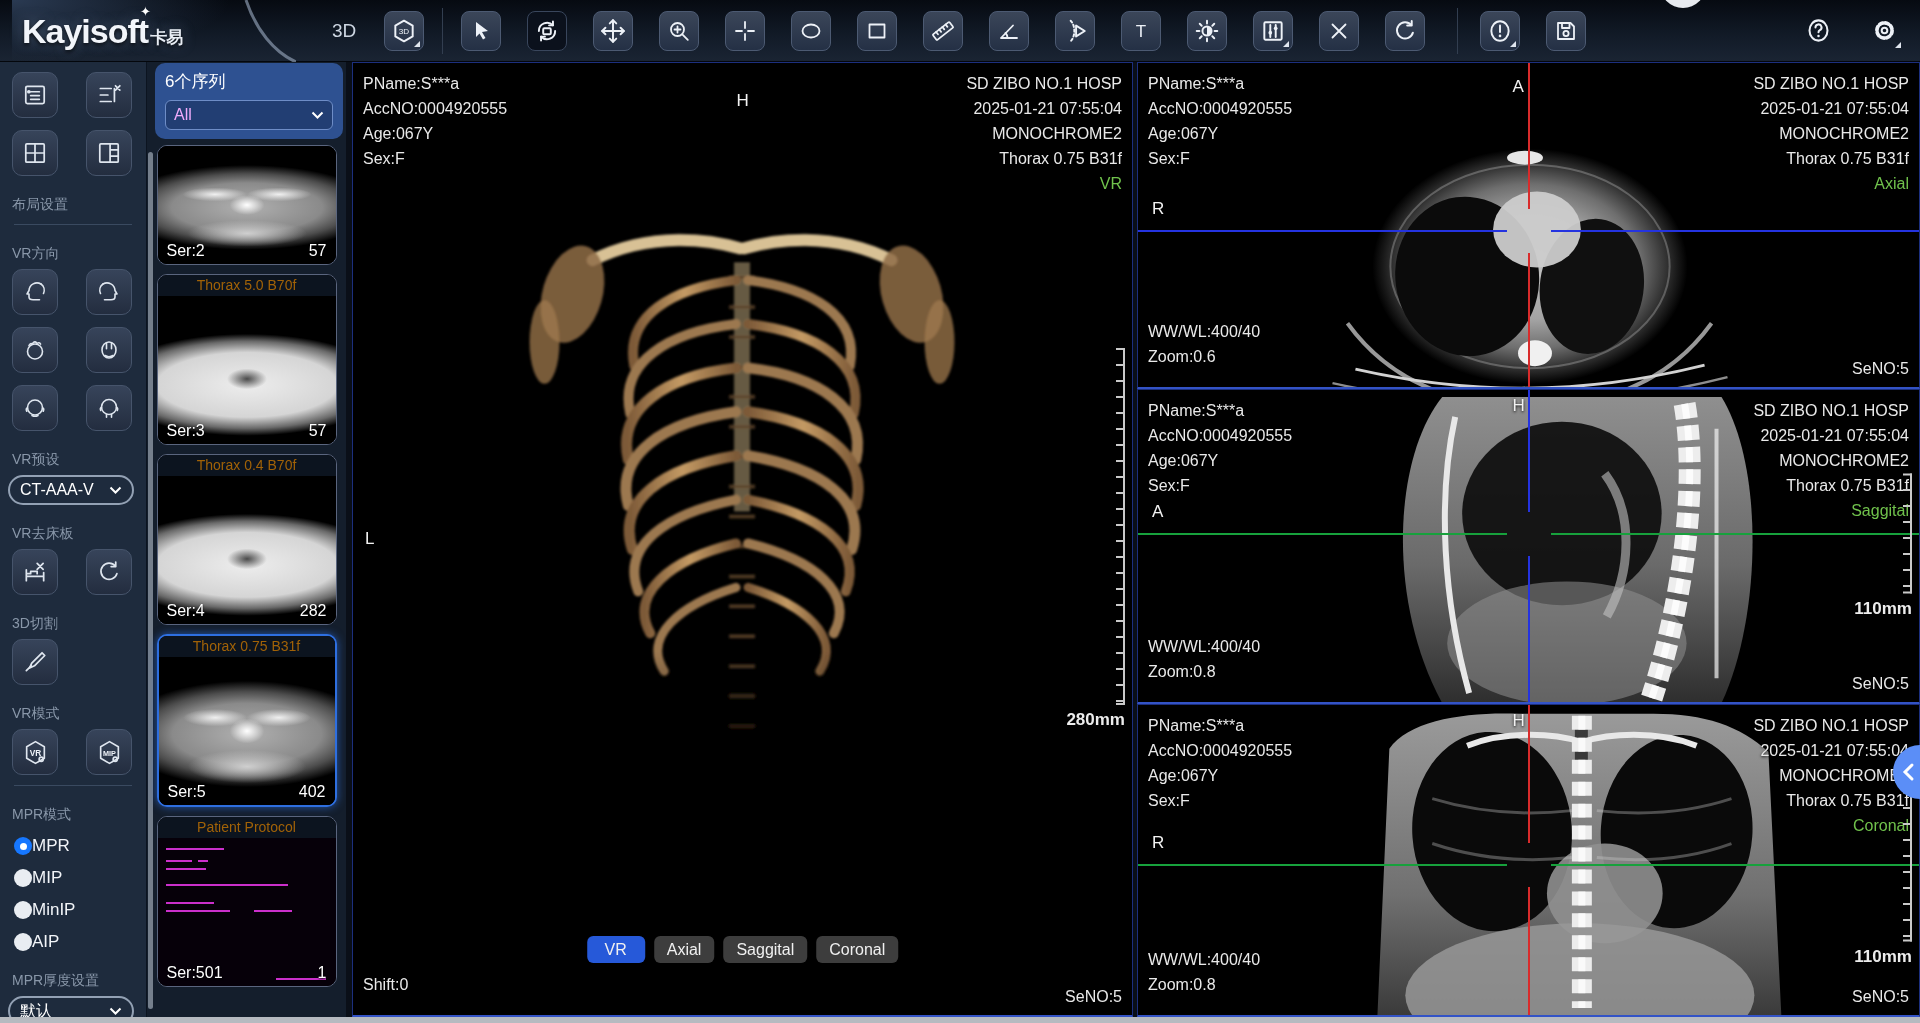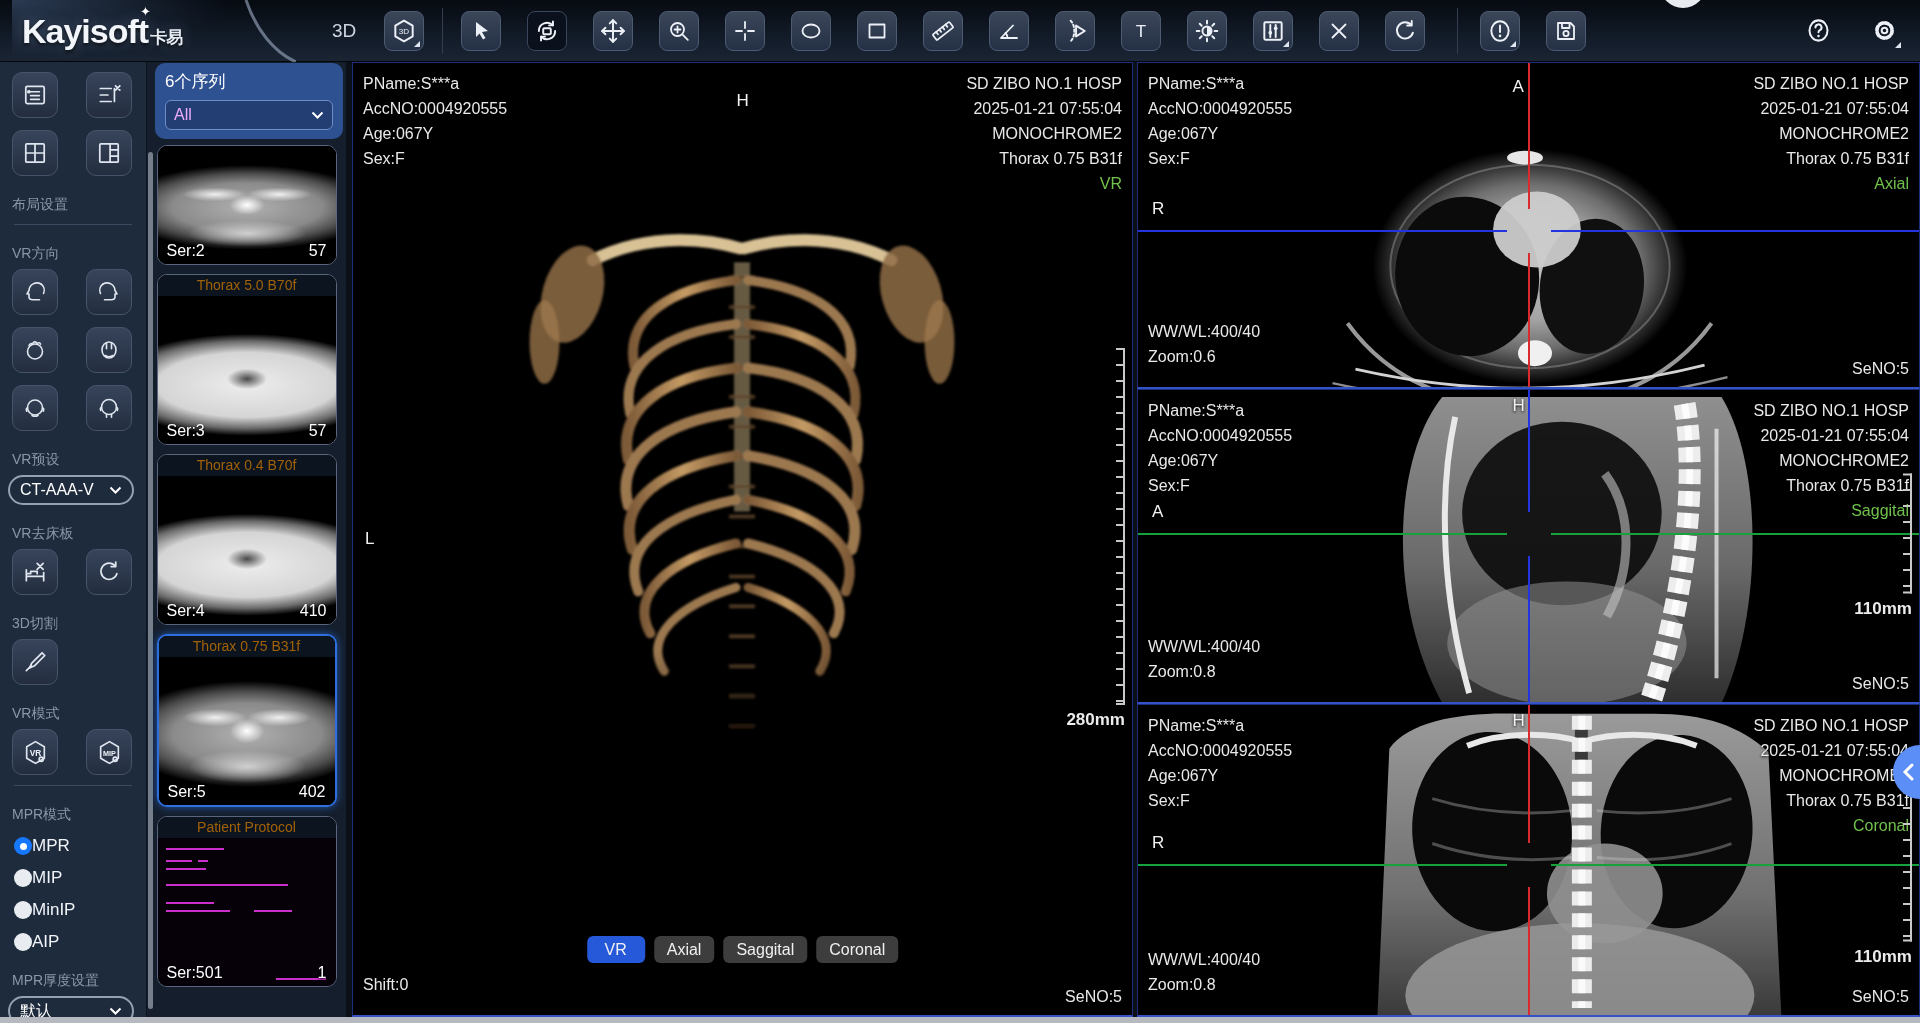--- a/index.html
+++ b/index.html
@@ -456,21 +456,21 @@
       <div class="t-foot">
           <span>Ser:3</span>
           <span>57</span>
         </div>
     </div>
     <div class="thumb kind-wide">
       <div class="t-title">Thorax 0.4 B70f</div>
       <div class="timg"></div>
       <div class="t-foot">
           <span>Ser:4</span>
-          <span>410</span>
+          <span>282</span>
         </div>
     </div>
     <div class="thumb kind-axial selected">
       <div class="t-title">Thorax 0.75 B31f</div>
       <div class="timg"></div>
       <div class="t-foot">
           <span>Ser:5</span>
           <span>402</span>
         </div>
     </div>

